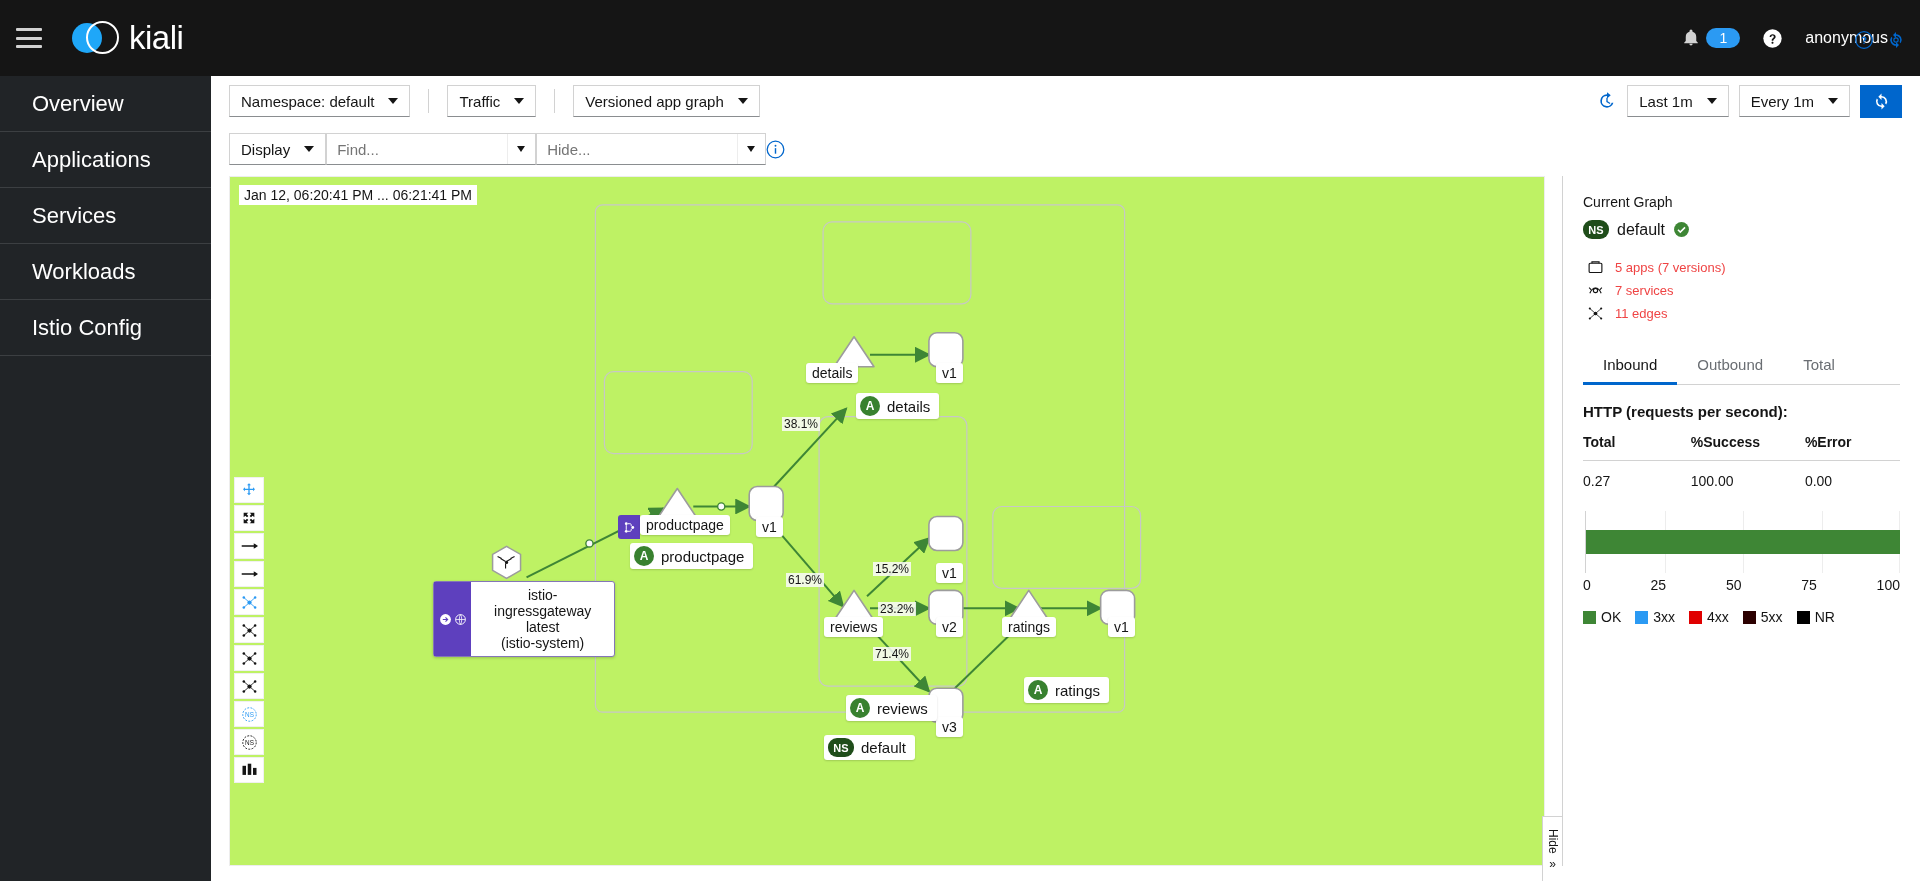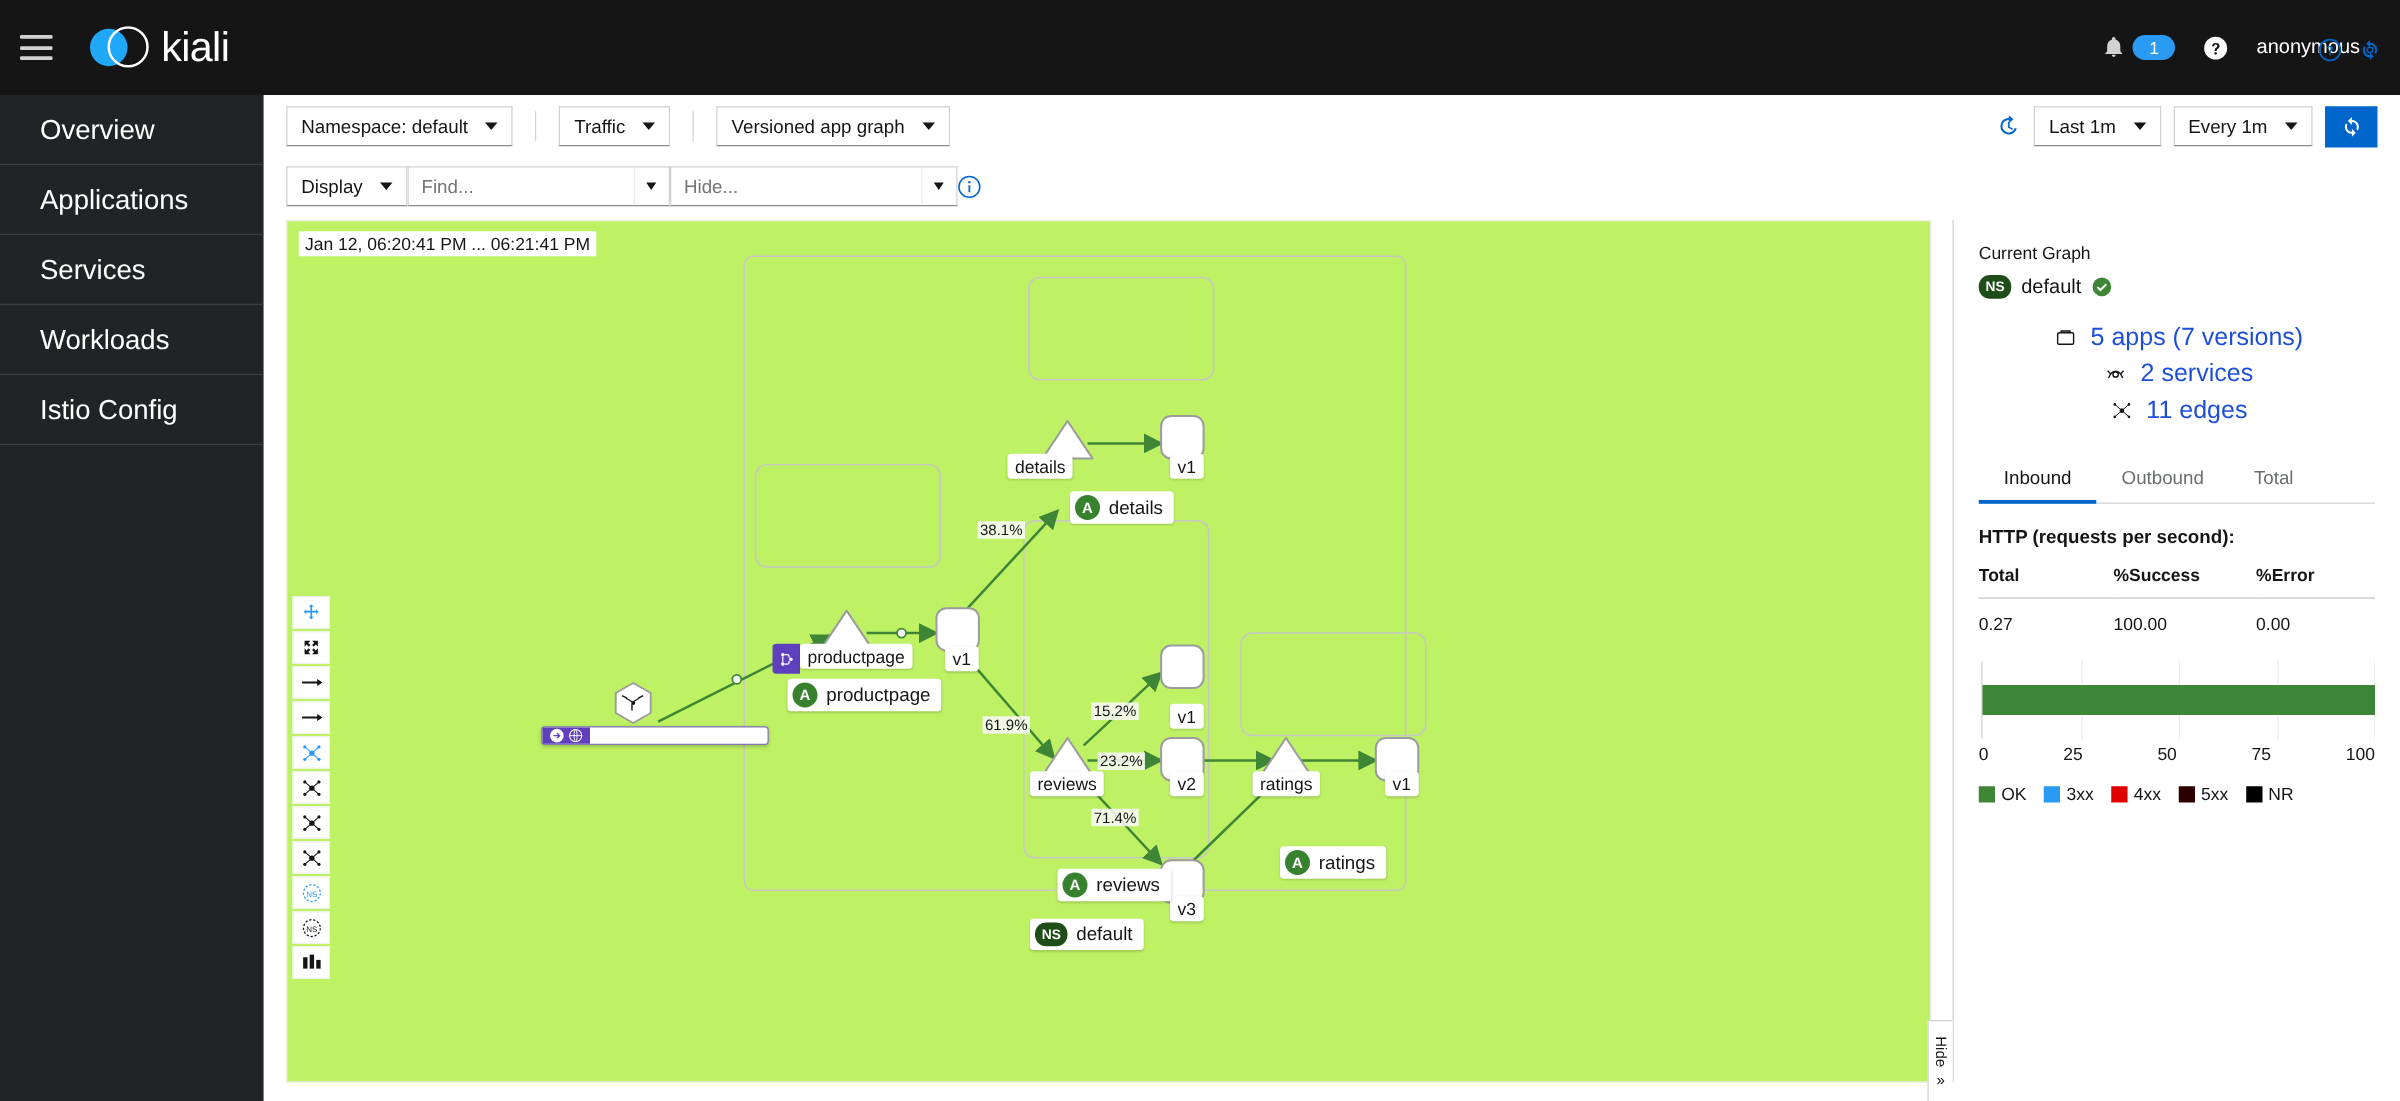--- a/index.html
+++ b/index.html
@@ -186,21 +186,21 @@
 
   
   .side-panel {
     position:absolute; right:0; top:100px; width:358px; height:690px;
     background:#fff; border-left:1px solid #d2d2d2; padding:18px 20px;
   }
   .sp-title { font-size:14px; color:#151515; margin-bottom:10px; }
   .sp-ns-row { display:flex; align-items:center; gap:8px; margin-bottom:20px; }
   .sp-ns-name { font-size:16px; color:#151515; }
   .icon-check { width:17px; height:17px; display:block; }
-  .sp-stat { display:flex; align-items:center; gap:11px; margin:6px 0 6px 4px; font-size:20px; color:#1d4ed8;justify-content:center; }
+  .sp-stat { display:flex; align-items:center; gap:11px; margin:6px 0 6px 4px; font-size:13px; color:#ef4444; }
   .sp-stat svg { width:17px; height:17px; display:block; flex:none; }
 
   .tabs { display:flex; border-bottom:1px solid #d2d2d2; margin-top:24px; }
   .tab {
     padding:10px 20px 11px; font-size:15px; color:#6a6e73; cursor:pointer;
     position:relative;
   }
   .tab.active { color:#151515; }
   .tab.active::after {
     content:""; position:absolute; left:0; right:0; bottom:-1px; height:3px; background:#06c;
@@ -561,20 +561,25 @@
         <div class="gw-left">
           <svg width="13" height="13" viewBox="0 0 24 24">
             <circle cx="12" cy="12" r="10" fill="#fff"></circle>
             <path d="M7 12h8m-3-4l4 4-4 4" stroke="#5e40be" stroke-width="2" fill="none"></path>
           </svg>
           <svg width="13" height="13" viewBox="0 0 24 24">
             <circle cx="12" cy="12" r="9" fill="none" stroke="#fff" stroke-width="1.7"></circle>
             <path d="M3 12h18M12 3c3 3 3 15 0 18M12 3c-3 3-3 15 0 18" stroke="#fff" stroke-width="1.4" fill="none"></path>
           </svg>
         </div>
+        <div class="gw-text">
+          <div>istio-ingressgateway</div>
+          <div>latest</div>
+          <div>(istio-system)</div>
+        </div>
       </div>
     </div>
 
     <div class="side-panel">
       <div class="sp-title">Current Graph</div>
       <div class="sp-ns-row">
         <span class="ns-badge">NS</span>
         <span class="sp-ns-name">default</span>
         <svg class="icon-check" viewBox="0 0 24 24">
           <circle cx="12" cy="12" r="10.5" fill="#3e8635"></circle>
@@ -588,21 +593,21 @@
             <path d="M7 6V4h10v2"></path>
         </svg>
         <span>5 apps (7 versions)</span>
       </div>
       <div class="sp-stat">
         <svg viewBox="0 0 24 24" fill="none" stroke="#151515" stroke-width="1.6">
           <path d="M4 16c4-10 12-10 16 0"></path>
             <circle cx="12" cy="12" r="3"></circle>
             <path d="M3 8l3 3M21 8l-3 3"></path>
         </svg>
-        <span>2 services</span>
+        <span>7 services</span>
       </div>
       <div class="sp-stat">
         <svg viewBox="0 0 24 24">
           <circle cx="12" cy="12" r="2.6" fill="#151515"></circle>
           <circle cx="4" cy="5" r="1.5" fill="#151515"></circle>
             <circle cx="20" cy="5" r="1.5" fill="#151515"></circle>
           <circle cx="4" cy="19" r="1.5" fill="#151515"></circle>
             <circle cx="20" cy="19" r="1.5" fill="#151515"></circle>
           <path stroke="#151515" stroke-width="1.1" fill="none" d="M12 12L4 5M12 12l8-7M12 12l-8 7M12 12l8 7"></path>
         </svg>

